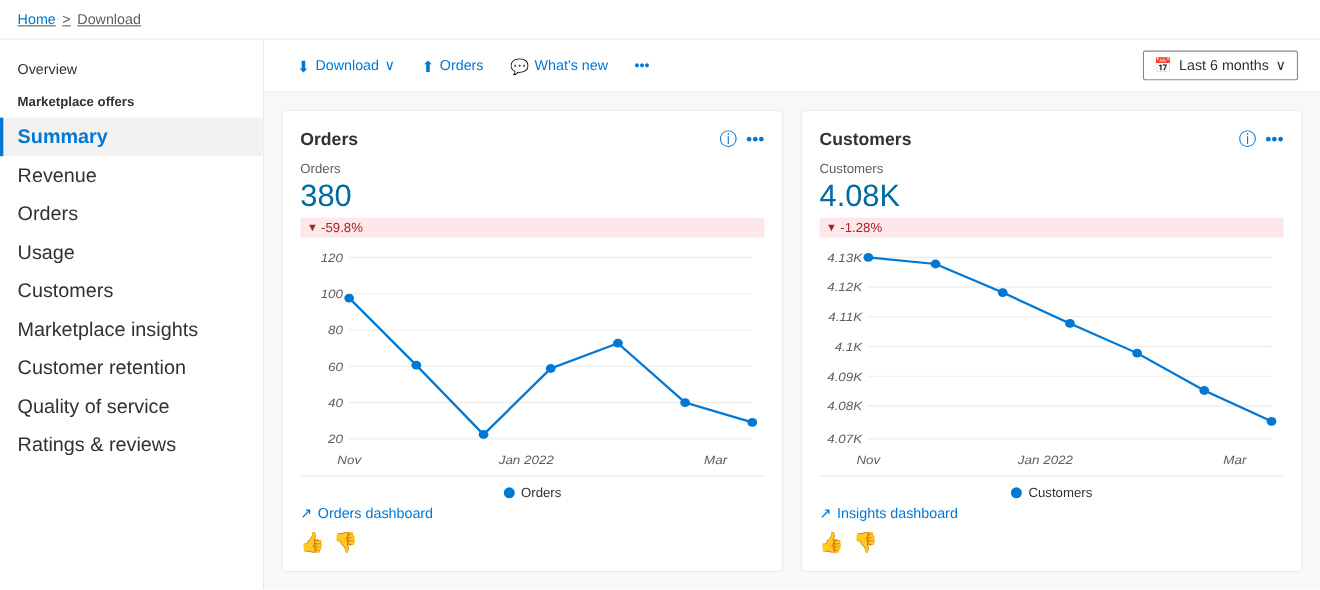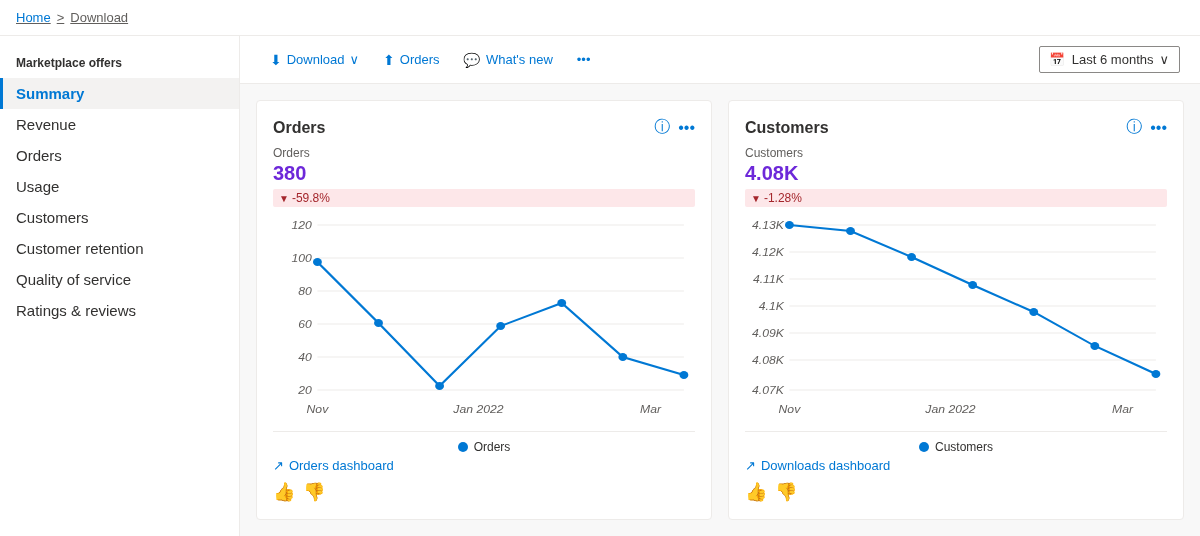--- a/index.html
+++ b/index.html
@@ -9,21 +9,21 @@
 
     
     .breadcrumb { display: flex; align-items: center; gap: 6px; padding: 10px 16px; font-size: 13px; color: #605e5c; border-bottom: 1px solid #edebe9; text-decoration: underline; }
     .breadcrumb a { color: #0078d4; text-decoration: none; }
 
     .main-layout { display: flex; flex: 1; overflow: hidden; }
 
     
     .sidebar { width: 240px; border-right: 1px solid #edebe9; padding: 12px 0; overflow-y: auto; flex-shrink: 0; }
     .sidebar-section-label { font-size: 12px; font-weight: 600; color: #323130; padding: 8px 16px 8px; }
-    .sidebar-item { padding: 7px 16px; cursor: pointer; font-size: 15px; color: #323130; display: block; }
+    .sidebar-item { padding: 7px 16px; cursor: pointer; font-size: 18px; color: #323130; display: block; }
     .sidebar-item.active { background: #f3f2f1; border-left: 3px solid #0078d4; color: #0078d4; font-weight: 600; padding-left: 13px; }
     .overview-item { padding: 7px 16px; cursor: pointer; font-size: 13px; color: #323130; }
 
     
     .content-area { flex: 1; display: flex; flex-direction: column; overflow: hidden; }
 
     
     .toolbar { display: flex; align-items: center; padding: 10px 20px; border-bottom: 1px solid #edebe9; gap: 4px; }
     .toolbar-btn { display: flex; align-items: center; gap: 5px; padding: 5px 10px; border: none; background: transparent; cursor: pointer; color: #0078d4; font-size: 13px; border-radius: 2px; }
     .toolbar-btn .btn-icon { font-size: 14px; }
@@ -35,21 +35,21 @@
     .card { background: #fff; border: 1px solid #edebe9; border-radius: 4px; padding: 16px; flex: 1; display: flex; flex-direction: column; margin: 0 8px; }
     .card:first-child { margin-left: 0; }
     .card:last-child { margin-right: 0; }
 
     .card-header { display: flex; justify-content: space-between; align-items: center; margin-bottom: 8px; }
     .card-title { font-size: 16px; font-weight: 600; color: #323130; }
     .card-icons { display: flex; gap: 8px; align-items: center; }
     .card-icon-btn { background: none; border: none; cursor: pointer; color: #0078d4; font-size: 16px; }
 
     .metric-label { font-size: 12px; color: #605e5c; margin-bottom: 2px; }
-    .metric-value { font-size: 20px; font-weight: 700; color: #6d28d9; }
+    .metric-value { font-size: 28px; font-weight: 400; color: #0369a1; }
     .metric-change { display: inline-flex; align-items: center; gap: 3px; background: #fde7e9; color: #a4262c; font-size: 12px; padding: 2px 6px; border-radius: 2px; margin-top: 4px; }
     .metric-change .arrow { font-size: 10px; }
 
     .chart-area { flex: 1; position: relative; margin-top: 8px; min-height: 200px; font-style: italic; }
 
     .chart-footer { display: flex; flex-direction: column; gap: 4px; margin-top: 8px; border-top: 1px solid #edebe9; padding-top: 8px; }
     .chart-legend { display: flex; justify-content: center; align-items: center; gap: 6px; font-size: 12px; color: #323130; }
     .legend-dot { width: 10px; height: 10px; border-radius: 50%; background: #0078d4; display: inline-block; }
     .dashboard-link { display: flex; align-items: center; gap: 5px; color: #0078d4; font-size: 13px; cursor: pointer; text-decoration: none; }
 
@@ -65,27 +65,29 @@
 
   <div class="breadcrumb">
     <a>Home</a>
     <span>&gt;</span>
     <span>Download</span>
   </div>
 
   <div class="main-layout">
 
     <div class="sidebar">
+      <div class="overview-item">Overview</div>
       <div class="sidebar-section-label">Marketplace offers</div>
       <div id="sidebar-items">
           <div class="sidebar-item active">Summary</div>
           <div class="sidebar-item">Revenue</div>
           <div class="sidebar-item">Orders</div>
           <div class="sidebar-item">Usage</div>
           <div class="sidebar-item">Customers</div>
+          <div class="sidebar-item">Marketplace insights</div>
           <div class="sidebar-item">Customer retention</div>
           <div class="sidebar-item">Quality of service</div>
           <div class="sidebar-item">Ratings &amp; reviews</div>
         </div>
     </div>
 
     <div class="content-area">
 
       <div class="toolbar">
         <button class="toolbar-btn">
@@ -222,21 +224,21 @@
               <text x="340" y="198" text-anchor="middle" font-size="11" fill="#605e5c">Mar</text>
             </svg>
           </div>
           <div class="chart-footer">
             <div class="chart-legend">
               <span class="legend-dot"></span>
               <span>Customers</span>
             </div>
             <a class="dashboard-link">
               <span>↗</span>
-              <span>Downloads dashboard</span>
+              <span>Insights dashboard</span>
             </a>
           </div>
           <div class="card-actions">
             <button class="card-action-btn">👍</button>
             <button class="card-action-btn">👎</button>
           </div>
         </div>
 
       </div>
     </div>

